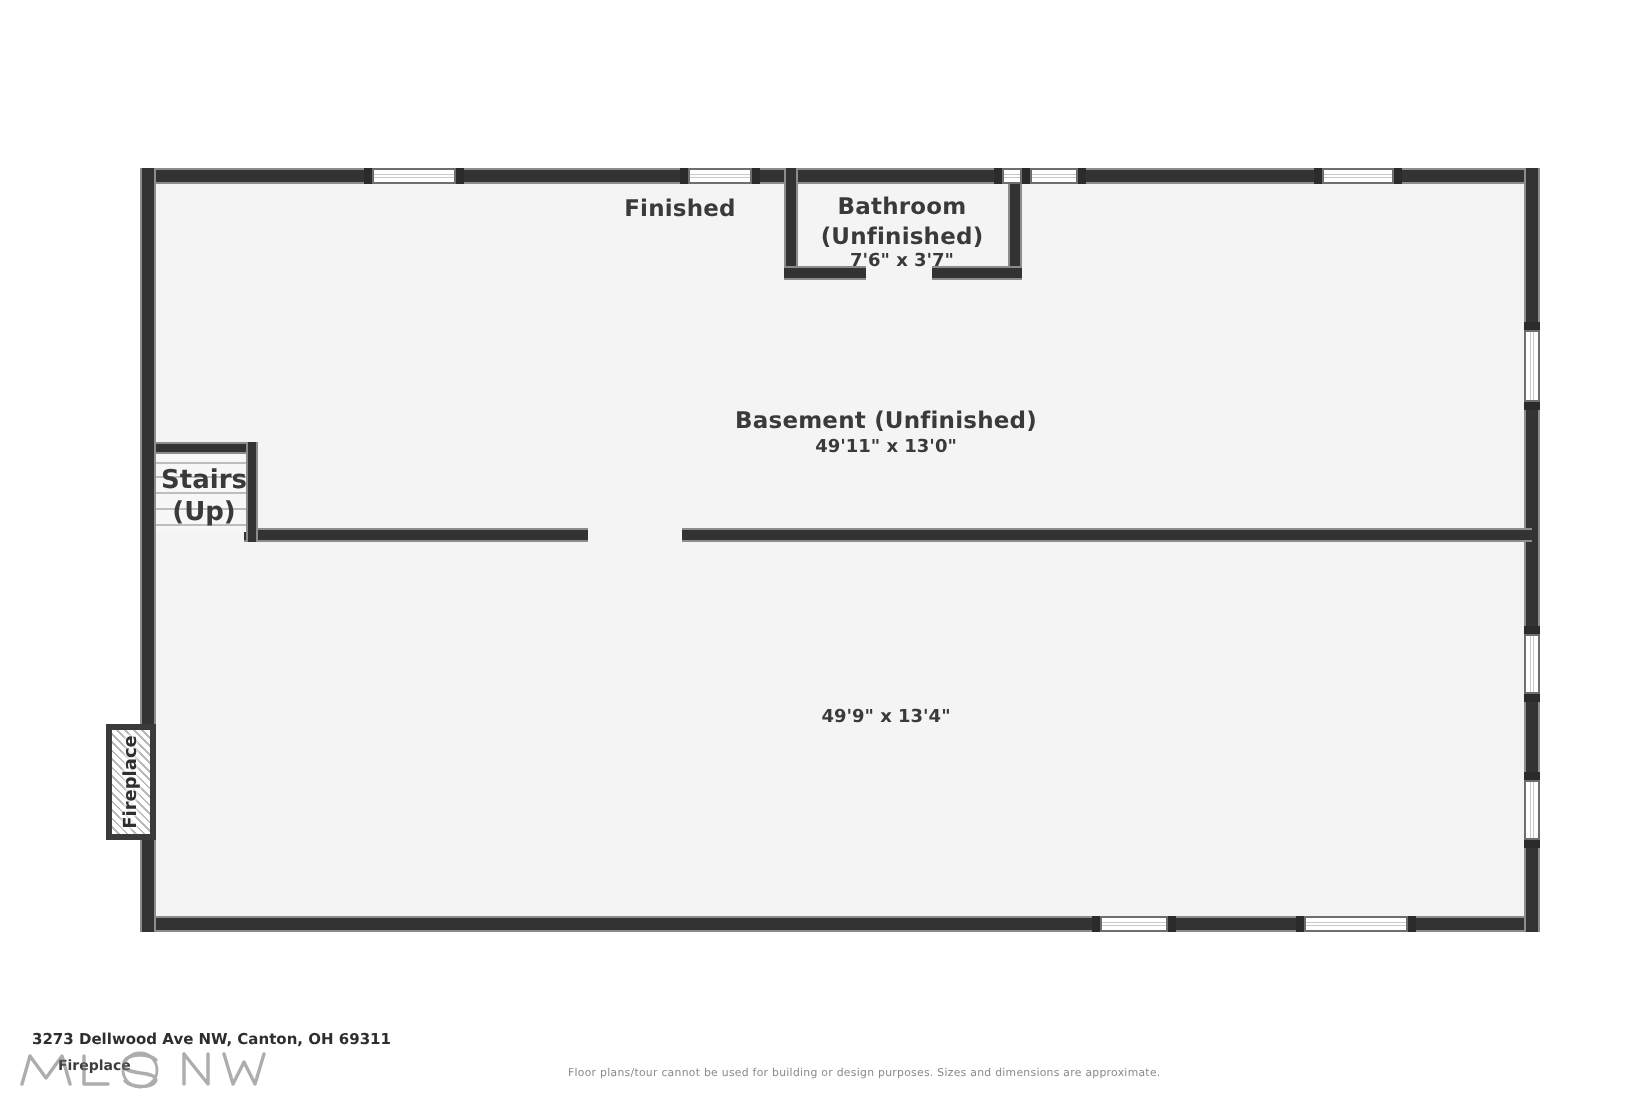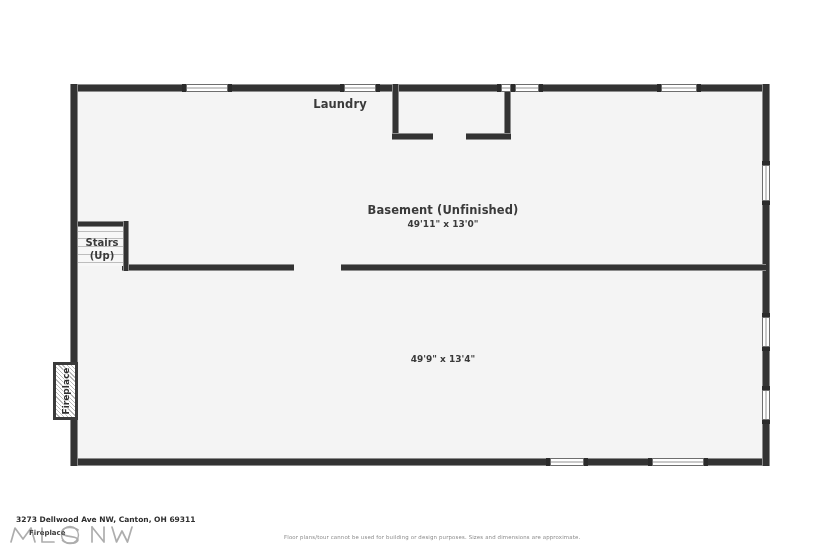--- a/index.html
+++ b/index.html
@@ -49,21 +49,21 @@
   .label .dim{font-size:9px;font-weight:bold;display:block;margin-top:1px;}
 
   
   .stairs-box{
     position:absolute;background:#f7f7f7;box-sizing:border-box;
     overflow:hidden;
   }
   .tread{position:absolute;left:0;right:0;height:1px;background:#bdbdbd;}
   .stairs-label{
     position:absolute;left:0;right:12px;top:50%;transform:translateY(-50%);
-    text-align:center;font-size:10px;font-weight:bold;color:#3a3a3a;line-height:1.25;
+    text-align:center;font-size:13px;font-weight:bold;color:#3a3a3a;line-height:1.25;
   }
 
   
   .fireplace{
     position:absolute;box-sizing:border-box;
     border:3px solid #3a3a3a;
     background:
       repeating-linear-gradient(45deg,#ffffff 0px,#ffffff 2px,#b9b9b9 2px,#b9b9b9 3px);
   }
   .fireplace .fp-text{
@@ -169,23 +169,28 @@
   <div class="stairs-label" style="left:74px;width:56px;top:249px;">
     <span>Stairs</span><br>
     <span>(Up)</span>
   </div>
 
   <div class="fireplace" style="left:53px;top:362px;width:25px;height:58px;">
     <span class="fp-text">Fireplace</span>
   </div>
 
   <div class="label" style="left:255px;top:97px;width:170px;">
-    <span class="name">Laundry</span>
-  </div>
-
+    <span class="name">Finished</span>
+  </div>
+
+  <div class="label" style="left:383px;top:96px;width:136px;">
+    <span class="name">Bathroom</span>
+    <span class="name">(Unfinished)</span>
+    <span class="dim">7'6" x 3'7"</span>
+  </div>
 
   <div class="label" style="left:330px;top:167px;width:226px;margin-top:36px;">
     <span class="name">Basement (Unfinished)</span>
     <span class="dim">49'11" x 13'0"</span>
   </div>
 
   <div class="label" style="left:330px;top:353px;width:226px;">
     <span class="dim">49'9" x 13'4"</span>
   </div>
 

